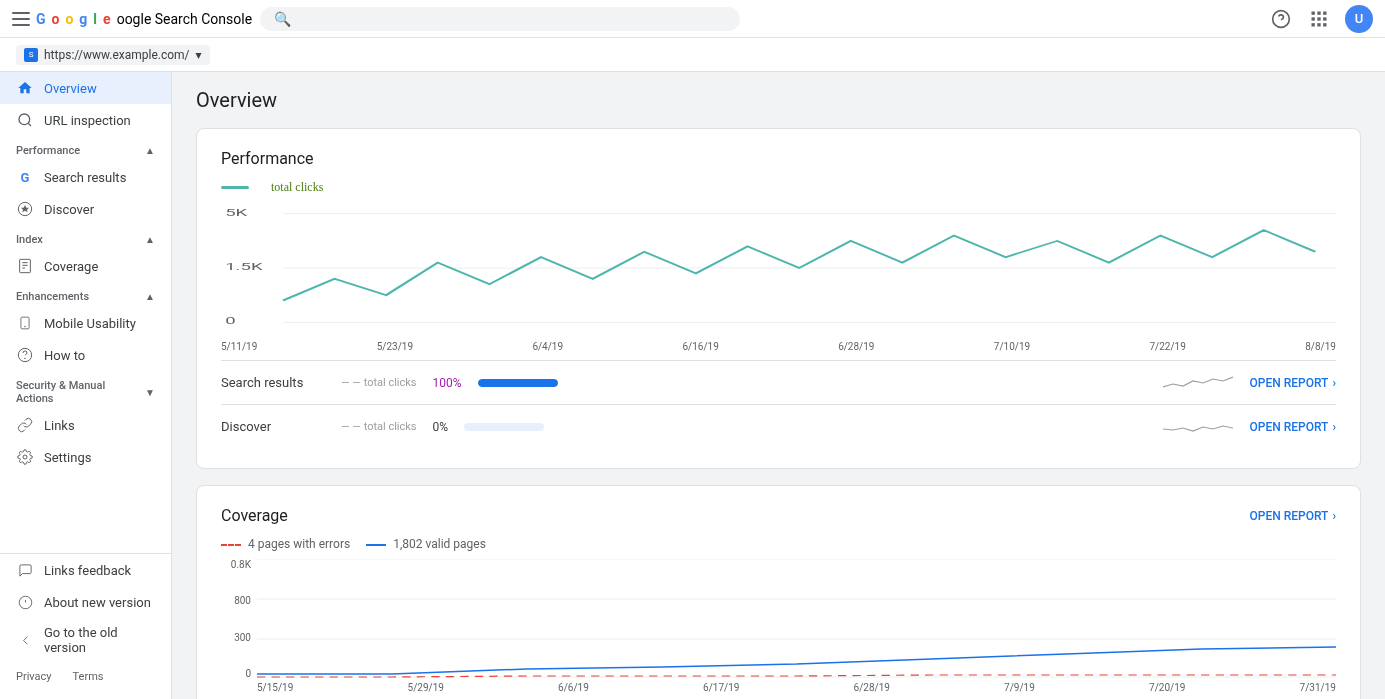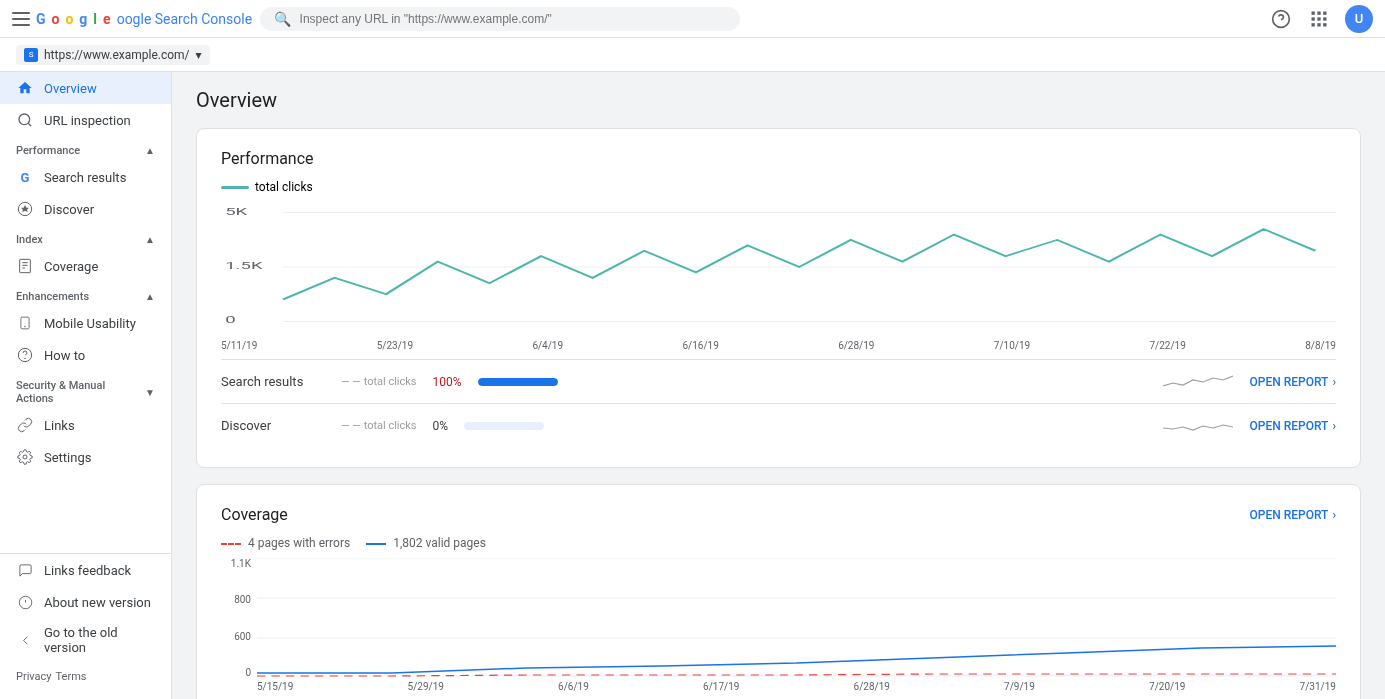--- a/index.html
+++ b/index.html
@@ -26,21 +26,21 @@
       color: #5f6368;
       white-space: nowrap;
     }
     .topbar-logo .hamburger {
       width: 18px; height: 18px;
       display: flex; flex-direction: column; justify-content: space-around; cursor: pointer;
     }
     .topbar-logo .hamburger span {
       display: block; height: 2px; background: #5f6368; border-radius: 1px;
     }
-    .logo-text { font-size: 14px; color: #3b82f6; font-weight: 400; }
+    .logo-text { font-size: 14px; color: #000000; font-weight: 400; }
     .search-bar {
       flex: 1;
       max-width: 480px;
       display: flex;
       align-items: center;
       background: #f1f3f4;
       border-radius: 20px;
       padding: 4px 14px;
       gap: 8px;
     }
@@ -158,21 +158,21 @@
     }
     .sidebar-footer {
       padding-bottom: 8px;
       border-top: 1px solid #e0e0e0;
     }
     .sidebar-footer-text {
       padding: 8px 16px;
       font-size: 11px;
       color: #5f6368;
       display: flex;
-      gap: 4px;
+      gap: 21px;
     }
 
     
     .main-content {
       margin-left: 172px;
       flex: 1;
       padding: 16px 24px;
       min-height: calc(100vh - 72px);
     }
     .page-title {
@@ -208,24 +208,25 @@
       color: #1a73e8;
       font-size: 12px;
       cursor: pointer;
       font-weight: 500;
     }
 
     
     .legend {
       display: flex;
       align-items: center;
-      gap: 6px;
+      gap: 22px;
       font-size: 12px;
-      color: #000000;
+      color: #4d7c0f;
       margin-bottom: 8px;
+      font-family: Liberation Serif, serif;
     }
     .legend-dot {
       width: 28px; height: 3px;
       border-radius: 2px;
     }
 
     
     .chart-container {
       width: 100%;
       height: 130px;
@@ -284,21 +285,20 @@
     <span style="font-size:14px;color:#4285f4;font-weight:700;">G</span>
       <span style="font-size:14px;color:#ea4335;font-weight:700;">o</span>
       <span style="font-size:14px;color:#fbbc04;font-weight:700;">o</span>
       <span style="font-size:14px;color:#4285f4;font-weight:700;">g</span>
       <span style="font-size:14px;color:#34a853;font-weight:700;">l</span>
       <span style="font-size:14px;color:#ea4335;font-weight:700;">e</span>
     <span class="logo-text">oogle Search Console</span>
   </div>
   <div class="search-bar">
     <span style="color:#5f6368;font-size:14px;">🔍</span>
-    <input type="text" style="font-size: 12px; color: rgb(95, 99, 104); width: 100%;" placeholder="Inspect any URL in &quot;https://www.example.com/&quot;">
   </div>
   <div class="topbar-right">
     <div class="topbar-icon">
       <svg width="20" height="20" viewBox="0 0 24 24" fill="none" stroke="#5f6368" stroke-width="2">
           <circle cx="12" cy="12" r="10"></circle>
           <path d="M9.09 9a3 3 0 0 1 5.83 1c0 2-3 3-3 3"></path>
           <line x1="12" y1="17" x2="12.01" y2="17"></line>
         </svg>
     </div>
     <div class="topbar-icon">
@@ -503,21 +503,21 @@
         <span>6/28/19</span>
         <span>7/10/19</span>
         <span>7/22/19</span>
         <span>8/8/19</span>
       </div>
 
       <div class="perf-row">
         <div class="perf-label">Search results</div>
         <div class="perf-bar-area">
           <span class="perf-bar-label" style="color:#9e9e9e;font-size:11px;">— — total clicks</span>
-          <span style="font-size:12px;color:#b91c1c;margin-left:8px;">100%</span>
+          <span style="font-size:12px;color:#a21caf;margin-left:8px;">100%</span>
           <div class="perf-bar" style="margin-left:8px;">
             <div class="perf-bar-fill" style="width:100%;background:#1a73e8;"></div>
           </div>
         </div>
         <div style="width:70px;margin:0 16px;">
           <svg width="70" height="24" viewBox="0 0 70 24">
               <polyline fill="none" stroke="#9e9e9e" stroke-width="1.2" points="0,18 10,15 20,17 30,12 40,14 50,10 60,12 70,8"></polyline>
             </svg>
         </div>
         <div class="open-report">
@@ -561,23 +561,23 @@
           <span>4 pages with errors</span>
         </span>
         <span>
           <span style="display:inline-block;width:20px;height:2px;background:#1a73e8;vertical-align:middle;margin-right:4px;"></span>
           <span>1,802 valid pages</span>
         </span>
       </div>
 
       <div style="display:flex;gap:0;">
         <div style="width:36px;display:flex;flex-direction:column;justify-content:space-between;text-align:right;padding-right:6px;font-size:10px;color:#5f6368;height:120px;">
-          <span>1.1K</span>
+          <span>0.8K</span>
           <span>800</span>
-          <span>600</span>
+          <span>300</span>
           <span>0</span>
         </div>
         <div style="flex:1;">
           <svg width="100%" height="120" viewBox="0 0 520 120" preserveAspectRatio="none">
             <line x1="0" y1="0" x2="520" y2="0" stroke="#e0e0e0" stroke-width="0.5"></line>
             <line x1="0" y1="40" x2="520" y2="40" stroke="#e0e0e0" stroke-width="0.5"></line>
             <line x1="0" y1="80" x2="520" y2="80" stroke="#e0e0e0" stroke-width="0.5"></line>
             <line x1="0" y1="118" x2="520" y2="118" stroke="#e0e0e0" stroke-width="0.5"></line>
 
             <polyline fill="none" stroke="#1a73e8" stroke-width="1.5" points="0,115 65,115 130,110 195,108 260,105 325,100 390,95 455,90 520,88"></polyline>

